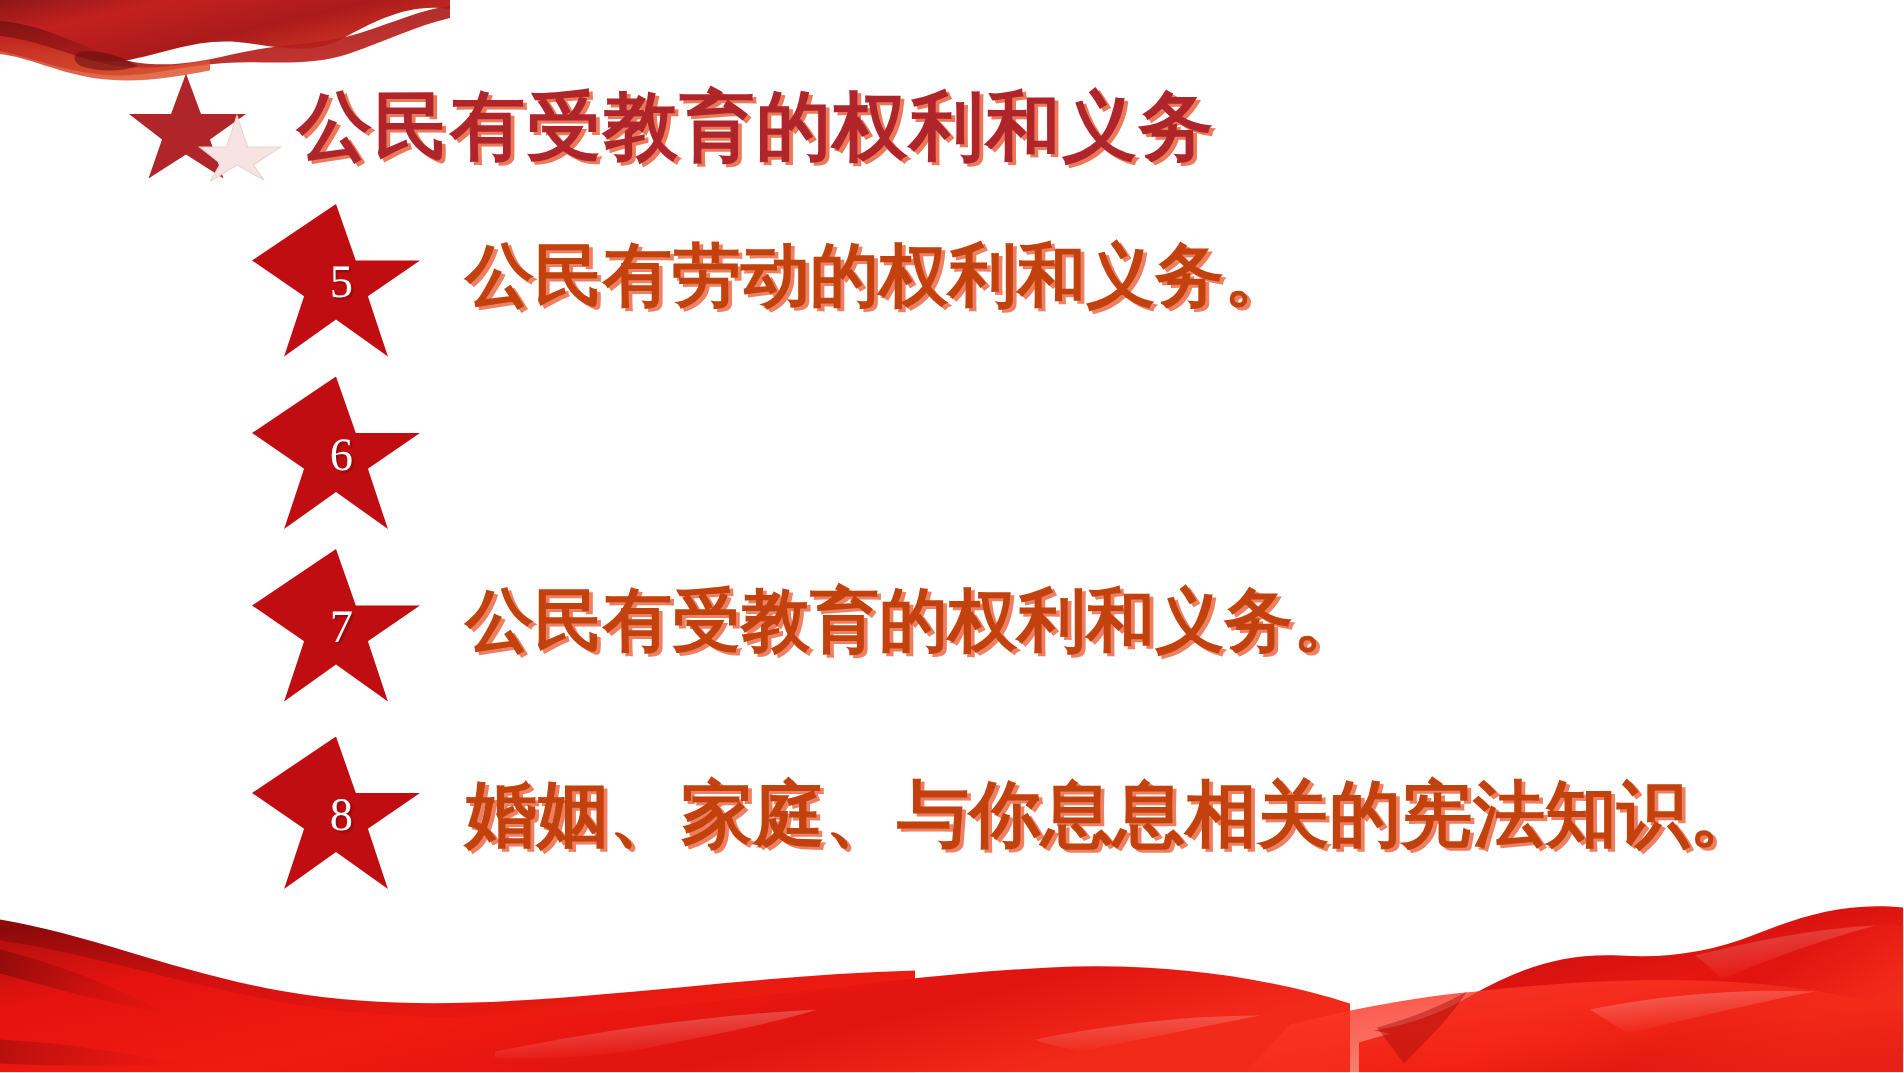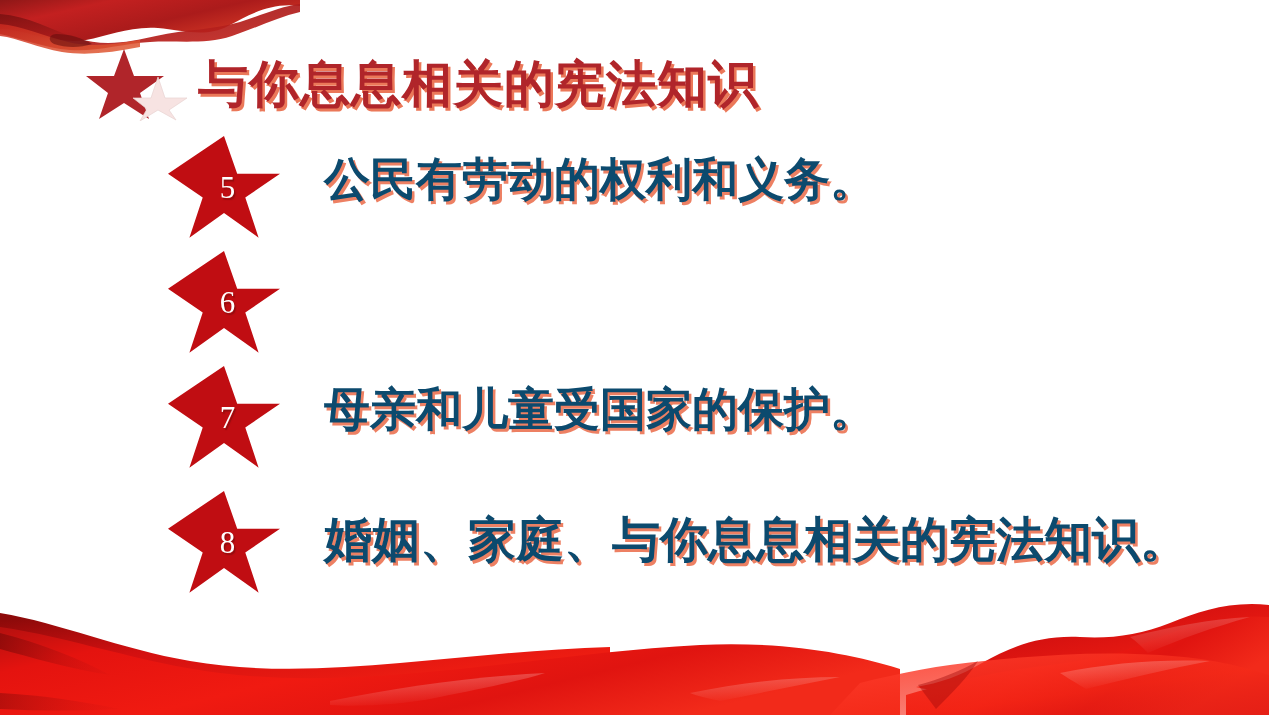--- a/index.html
+++ b/index.html
@@ -103,30 +103,30 @@
     padding-left: 7px;
     box-sizing: border-box;
     font-size: 31px;
     line-height: 1;
     color: #ffffff;
     font-family: "Liberation Serif", "DejaVu Serif", serif;
     text-shadow: 1.5px 1.5px 1px rgba(110, 12, 12, 0.55);
   }
   .item-text {
     position: absolute;
-    left: 156px;
+    left: 142px;
     top: 22px;
     font-size: 46px;
     line-height: 1.12;
     font-weight: 700;
     letter-spacing: 0px;
-    color: #0c4a6e;
+    color: #c2410c;
     text-shadow: 2.5px 2.5px 0 rgba(232, 96, 60, 0.8);
     white-space: nowrap;
-    font-family: Liberation Mono, monospace;
+    font-family: Liberation Sans, sans-serif;
   }
   .item-text.big {
     font-size: 48px;
     top: 26px;
   }
 </style>
 </head>
 <body>
 
 <div id="slide">
@@ -155,21 +155,21 @@
     <path d="M56,34 C70,34 82,38 92,44 C80,48 66,48 54,44 C48,41 48,35 56,34 Z" fill="#5e0c0c" opacity="0.55"></path>
   </svg>
 
   <div class="title-row">
     <div class="dual-star">
       <svg viewBox="0 0 104 74" width="104" height="74">
         <polygon points="38,2 48,29 78,29 54,46 63,72 38,56 13,72 22,46 0,29 28,29" fill="#b0252a"></polygon>
         <polygon points="72,30 79,51 101,51 83,63 90,73 72,63 54,74 61,62 47,51 65,51" fill="#f7e3e2" stroke="#e8d2d1" stroke-width="0.7"></polygon>
       </svg>
     </div>
-    <div class="title-text">与你息息相关的宪法知识</div>
+    <div class="title-text">公民有受教育的权利和义务</div>
   </div>
 
   <div class="list">
 
     <div class="list-item">
       <div class="star-badge">
         <div class="star-shape"></div>
         <div class="star-num">5</div>
       </div>
       <div class="item-text">公民有劳动的权利和义务。</div>
@@ -180,21 +180,21 @@
         <div class="star-shape"></div>
         <div class="star-num">6</div>
       </div>
     </div>
 
     <div class="list-item tall">
       <div class="star-badge">
         <div class="star-shape"></div>
         <div class="star-num">7</div>
       </div>
-      <div class="item-text">母亲和儿童受国家的保护。</div>
+      <div class="item-text">公民有受教育的权利和义务。</div>
     </div>
 
     <div class="list-item tall">
       <div class="star-badge">
         <div class="star-shape"></div>
         <div class="star-num">8</div>
       </div>
       <div class="item-text big">婚姻、家庭、与你息息相关的宪法知识。</div>
     </div>
 

